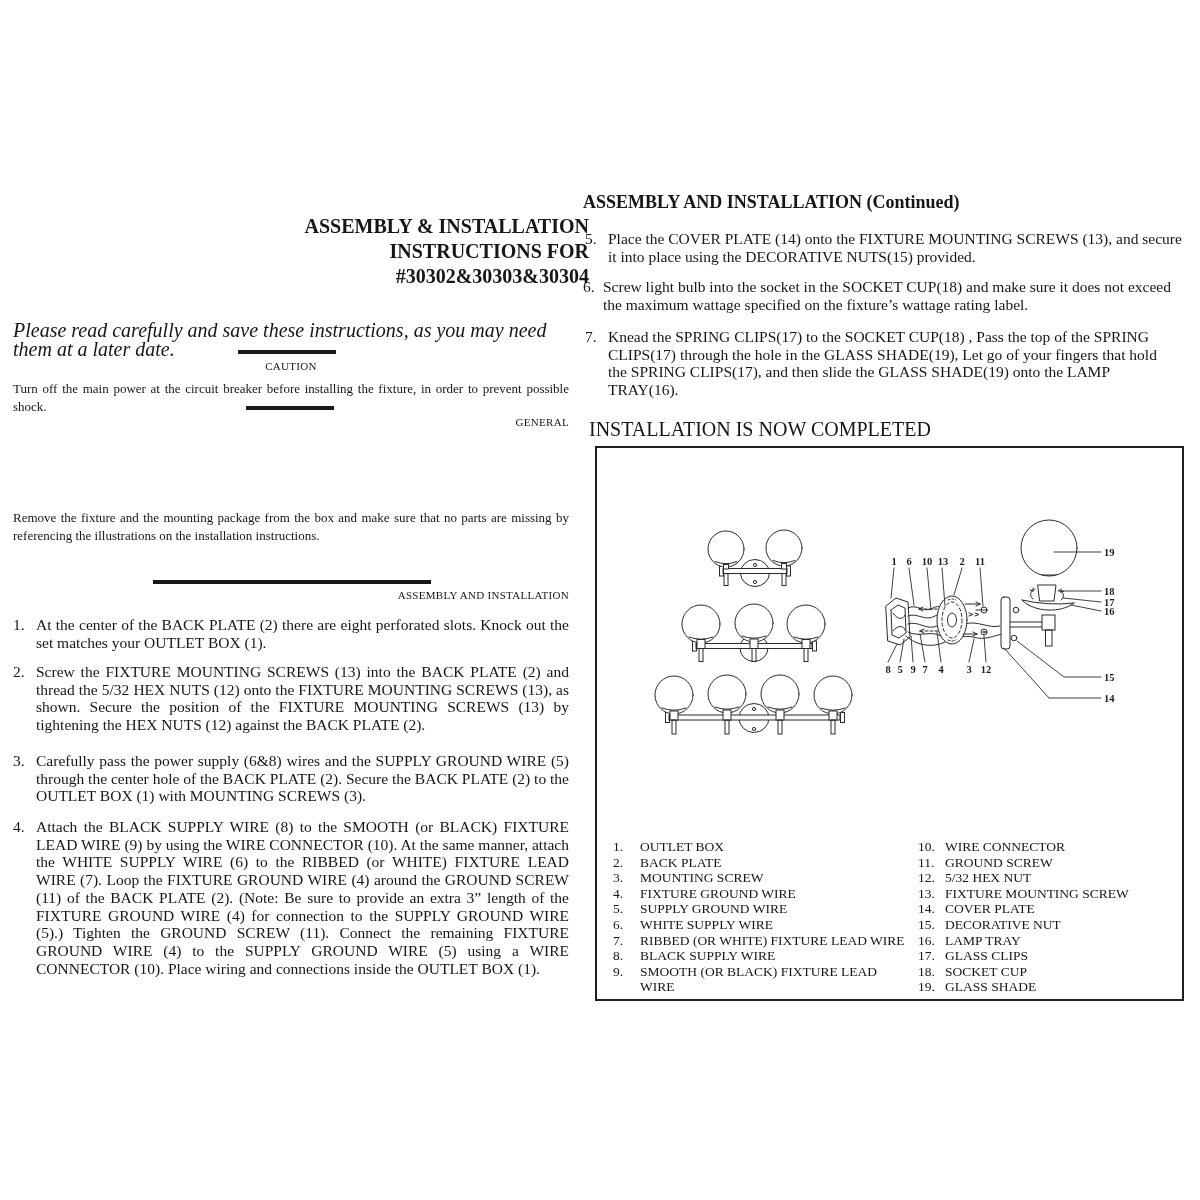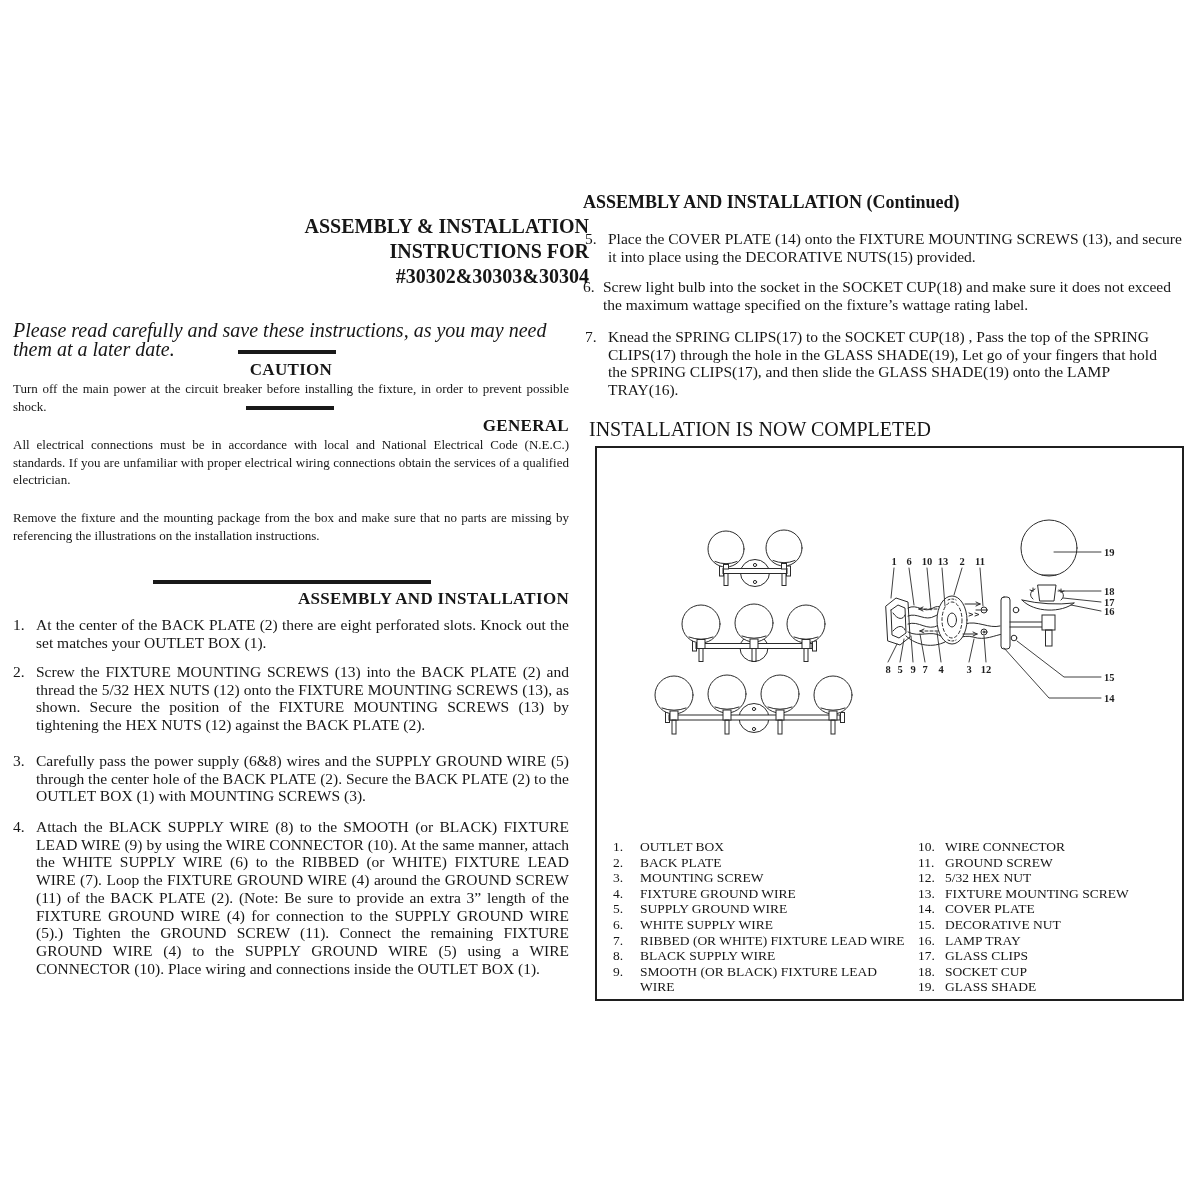--- a/index.html
+++ b/index.html
@@ -2,21 +2,21 @@
 <html><head>
 <meta charset="utf-8">
 <style>
   html,body{margin:0;padding:0;background:#fff}
   .page{position:relative;width:1200px;height:1200px;background:#ffffff;
         font-family:"Liberation Serif","DejaVu Serif",serif;color:#161616;overflow:hidden}
   .abs{position:absolute}
   .title{left:13px;top:214px;width:576px;text-align:right;font-weight:bold;font-size:20px;line-height:25px}
   .intro{left:13px;top:321px;width:562px;font-style:italic;font-size:20px;line-height:18.5px}
   .rule{height:4px;background:#191919}
-  .hdr{font-weight:bold;font-size:17px;letter-spacing:.3px}
+  .hdr{font-weight:normal;font-size:11px;letter-spacing:.3px}
   .para{font-size:13px;line-height:17.7px;text-align:justify}
   .step{display:flex;font-size:15.5px;line-height:17.7px}
   .step .num{flex:0 0 23px}
   .step .txt{flex:1;text-align:justify}
   .rcol .step .txt{text-align:left}
   .rhead{left:583px;top:192px;width:597px;text-align:left;font-weight:bold;font-size:18px}
   .completed{left:589px;top:418px;font-size:20px}
   .dbox{left:595px;top:446px;width:585px;height:551px;border:2px solid #1f1f1f}
   .plist{position:absolute;font-size:13.5px;line-height:15.6px}
   .prow{display:flex}
@@ -36,21 +36,20 @@
   </div>
 
   <div class="abs intro">Please read carefully and save these instructions, as you may need them at a later date.</div>
 
   <div class="abs rule" style="left:238px;top:350px;width:98px"></div>
   <div class="abs hdr" style="left:13px;top:360px;width:556px;text-align:center">CAUTION</div>
   <div class="abs para" style="left:13px;top:380px;width:556px">Turn off the main power at the circuit breaker before installing the fixture, in order to prevent possible shock.</div>
 
   <div class="abs rule" style="left:246px;top:406px;width:88px"></div>
   <div class="abs hdr" style="left:13px;top:416px;width:556px;text-align:right">GENERAL</div>
-  <div class="abs para" style="left:13px;top:436px;width:556px">All electrical connections must be in accordance with local and National Electrical Code (N.E.C.) standards.  If you are unfamiliar with proper electrical wiring connections obtain the services of a qualified electrician.</div>
   <div class="abs para" style="left:13px;top:509px;width:556px">Remove the fixture and the mounting package from the box and make sure that no parts are missing by referencing the illustrations on the installation instructions.</div>
 
   <div class="abs rule" style="left:153px;top:580px;width:278px"></div>
   <div class="abs hdr" style="left:13px;top:589px;width:556px;text-align:right">ASSEMBLY AND INSTALLATION</div>
 
   <div class="abs step" style="left:13px;top:616px;width:556px">
     <span class="num">1.</span>
     <span class="txt">At the center of the BACK PLATE (2) there are eight perforated slots.  Knock out the set matches your OUTLET BOX (1).</span>
   </div>
   <div class="abs step" style="left:13px;top:663px;width:556px">

